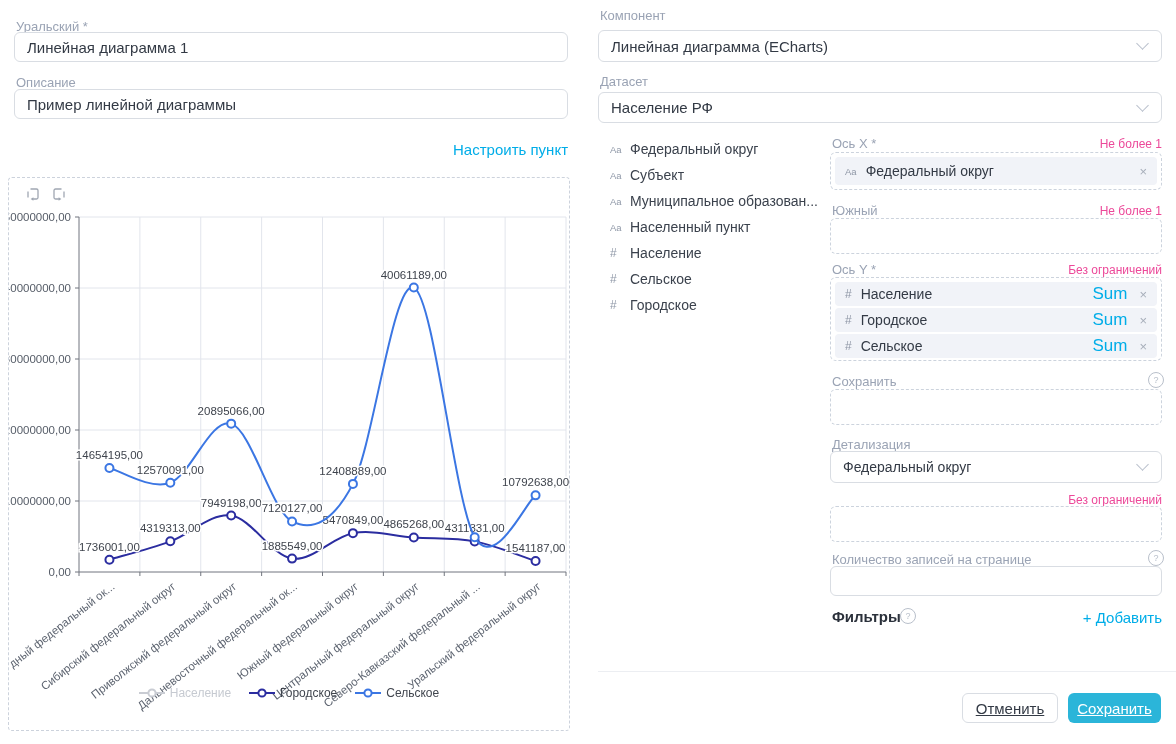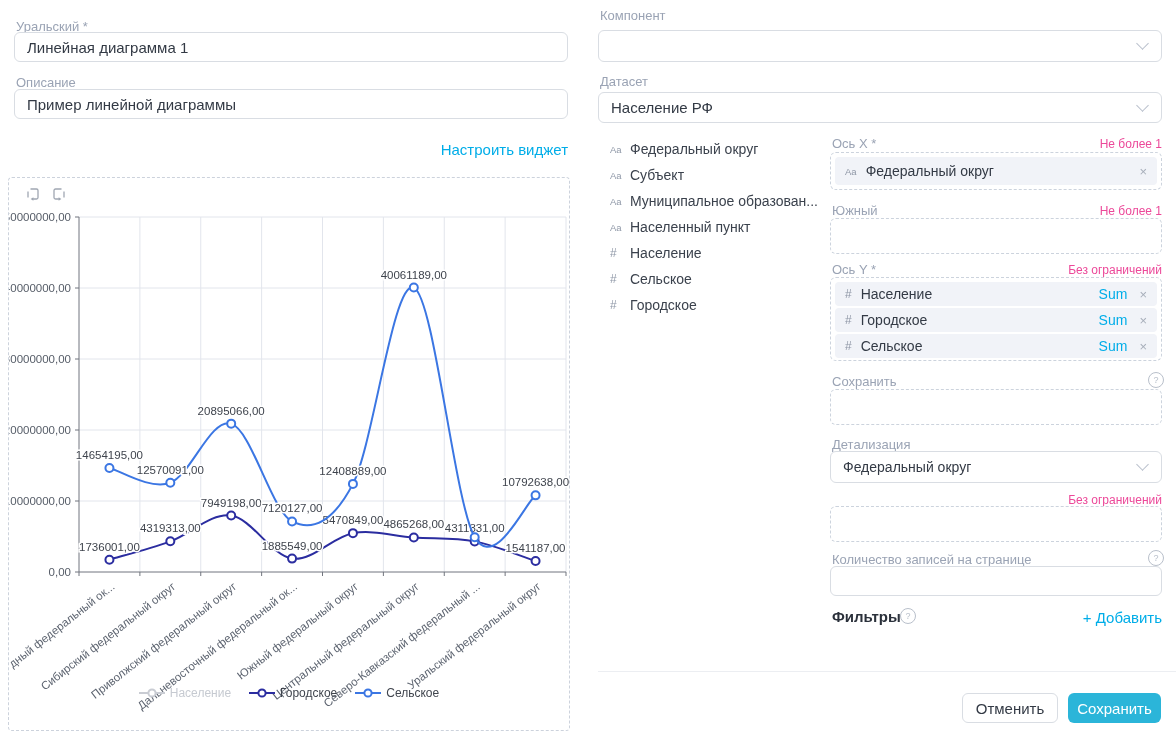--- a/index.html
+++ b/index.html
@@ -16,52 +16,52 @@
        padding:0 30px 0 12px;cursor:pointer;}
   .chev{position:absolute;right:14px;top:50%;width:8px;height:8px;margin-top:-7px;
        border-right:1.5px solid #b8bfcb;border-bottom:1.5px solid #b8bfcb;transform:rotate(45deg);}
   .link{position:absolute;font-size:15px;cursor:pointer;}
   .dashed{position:absolute;box-sizing:border-box;border:1px dashed #ccd3dd;border-radius:6px;background:#fff;}
   .chip{box-sizing:border-box;background:#f1f3f8;border-radius:4px;display:flex;align-items:center;
        font-size:14px;color:#333a45;padding:0 10px;}
   .chip .ficon{color:#8f97a6;margin-right:9px;}
   .ficon-aa{font-size:9.5px;}
   .ficon-num{font-size:12px;}
-  .chip .agg{margin-left:auto;font-size:14px;}
+  .chip .agg{margin-left:auto;font-size:17px;}
   .chip .x{color:#a7aeba;margin-left:12px;font-size:13px;cursor:pointer;}
   .qicon{display:inline-block;width:14px;height:14px;line-height:14px;border:1px solid #b9c0cb;
        border-radius:50%;color:#b9c0cb;font-size:9px;text-align:center;vertical-align:middle;}
   #chart-panel{position:absolute;left:8px;top:177px;width:562px;height:554px;box-sizing:border-box;
        border:1px dashed #ccd2dc;border-radius:4px;background:#fff;}
   #chart-svg{position:absolute;left:0;top:0;}
   #chart-svg text{font-family:"Liberation Sans",sans-serif;}
   #chart-legend{position:absolute;left:0;top:508px;width:100%;display:flex;justify-content:center;
        gap:18px;align-items:center;}
   .legend-item{display:flex;align-items:center;gap:5px;font-size:12px;cursor:pointer;}
   #toolbox{position:absolute;left:16px;top:8px;display:flex;gap:10px;}
   #toolbox span{cursor:pointer;}
   .field-row{display:flex;align-items:center;height:26px;padding-left:12px;cursor:grab;}
   .field-row .fi{width:20px;color:#9099a8;text-align:left;}
   .field-row .fn{font-size:14px;color:#3b424d;white-space:nowrap;}
   .btn{position:absolute;box-sizing:border-box;height:30px;border-radius:6px;font-size:15px;
        display:flex;align-items:center;justify-content:center;cursor:pointer;
-       font-family:"Liberation Sans",sans-serif;}
+       font-family:"Liberation Sans",sans-serif;text-decoration:underline;}
   #divider{position:absolute;left:598px;top:671px;width:578px;height:1px;background:#eceef2;}
   .filters-title{position:absolute;font-size:15px;font-weight:bold;color:#2b313b;}
 </style>
 </head>
 <body>
 
 <div class="lbl" style="left:16px;top:19px">Уральский *</div>
 <input class="inp" style="left: 14px; top: 32px; width: 554px; height: 30px;" value="Линейная диаграмма 1">
 
 <div class="lbl" style="left:16px;top:75px">Описание</div>
 <input class="inp" style="left: 14px; top: 89px; width: 554px; height: 30px;" value="Пример линейной диаграммы">
 
-<div class="link" id="configure-link" style="left: 14px; top: 141px; width: 554px; text-align: right; color: rgb(0, 173, 232);">Настроить виджет</div>
+<div class="link" id="configure-link" style="left: 14px; top: 141px; width: 554px; text-align: right; color: rgb(0, 173, 232);">Настроить пункт</div>
 
 <div id="chart-panel">
   <div id="toolbox">
     <span>
       <svg width="16" height="16" viewBox="0 0 16 16">
         <path d="M5.5 3h6A1.5 1.5 0 0 1 13 4.5v7a1.5 1.5 0 0 1-1.5 1.5H8" fill="none" stroke="#a0a7b2" stroke-width="1.3"></path>
         <path d="M3 5.5v6" fill="none" stroke="#a0a7b2" stroke-width="1.3"></path>
         <path d="M8.4 11.2 5.6 13 8.4 14.8z" fill="#a0a7b2"></path>
       </svg>
     </span>
@@ -172,20 +172,21 @@
       <line x1="0" y1="5" x2="26" y2="5" stroke="#3b76e3" stroke-width="2"></line>
       <circle cx="13" cy="5" r="3.6" fill="#fff" stroke="#3b76e3" stroke-width="2"></circle>
         </svg>
         <span style="color: rgb(64, 69, 78);">Сельское</span>
       </div>
     </div>
 </div>
 
 <div class="lbl" style="left:600px;top:8px">Компонент</div>
 <div class="select" style="left:598px;top:30px;width:564px;height:32px">
+  <span>Линейная диаграмма (ECharts)</span>
   <i class="chev"></i>
 </div>
 
 <div class="lbl" style="left:600px;top:74px">Датасет</div>
 <div class="select" style="left:598px;top:92px;width:564px;height:31px">
   <span>Население РФ</span>
   <i class="chev"></i>
 </div>
 
 <div class="abs" id="field-list" style="left:598px;top:136px;width:225px">

